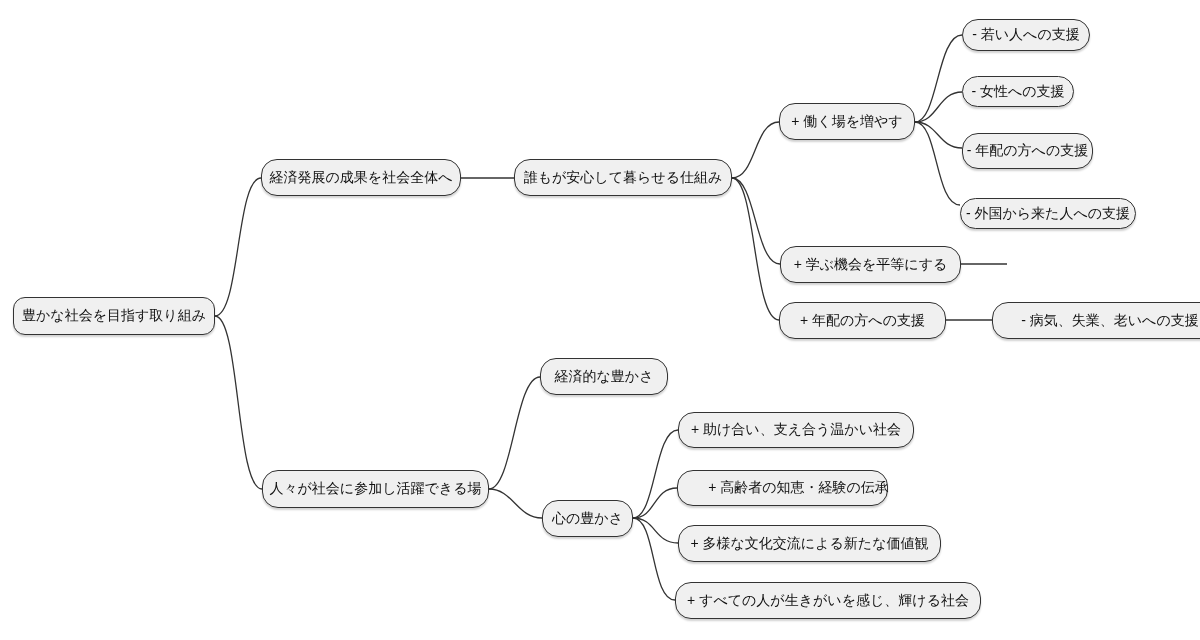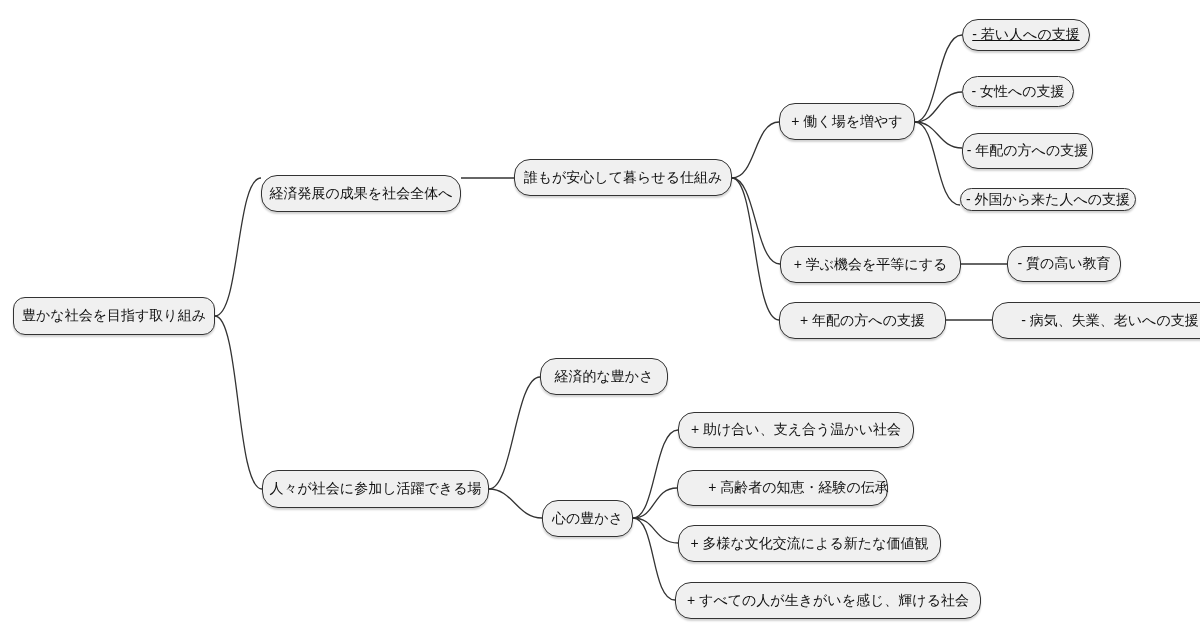--- a/index.html
+++ b/index.html
@@ -67,37 +67,36 @@
     <path d="M489,489 C513,489 515,377 540,377"></path>
     <path d="M489,489 C513,489 517,518 542,518"></path>
     <path d="M633,518 C656,518 654,430 678,430"></path>
     <path d="M633,518 C656,518 653,488 677,488"></path>
     <path d="M633,518 C656,518 654,543 678,543"></path>
     <path d="M633,518 C656,518 651,600 675,600"></path>
   </svg>
 
   <div class="node" style="left:13px; top:297px; width:202px; height:38px;border-radius:12px;">豊かな社会を目指す取り組み</div>
 
-  <div class="node" style="left:261px; top:159px; width:200px; height:37px;margin-top:16px;">経済発展の成果を社会全体へ</div>
+  <div class="node" style="left:261px; top:159px; width:200px; height:37px;">経済発展の成果を社会全体へ</div>
 
   <div class="node" style="left:514px; top:159px; width:218px; height:37px;">誰もが安心して暮らせる仕組み</div>
 
   <div class="node" style="left:779px; top:103px; width:136px; height:37px;">+ 働く場を増やす</div>
 
-  <div class="node" style="left:962px; top:19px; width:128px; height:32px;text-decoration:underline;">- 若い人への支援</div>
+  <div class="node" style="left:962px; top:19px; width:128px; height:32px;">- 若い人への支援</div>
 
   <div class="node" style="left:962px; top:76px; width:112px; height:31px;">- 女性への支援</div>
 
   <div class="node" style="left:962px; top:133px; width:131px; height:36px;">- 年配の方への支援</div>
 
-  <div class="node" style="left:960px; top:188px; width:176px; height:23px;">- 外国から来た人への支援</div>
+  <div class="node" style="left:960px; top:198px; width:176px; height:31px;">- 外国から来た人への支援</div>
 
   <div class="node" style="left:780px; top:246px; width:181px; height:37px;">+ 学ぶ機会を平等にする</div>
 
-  <div class="node" style="left:1007px; top:246px; width:114px; height:36px;">- 質の高い教育</div>
 
   <div class="node" style="left:779px; top:302px; width:167px; height:37px;">+ 年配の方への支援</div>
 
   <div class="node" style="left:992px; top:302px; width:236px; height:37px;">- 病気、失業、老いへの支援</div>
 
   <div class="node" style="left:262px; top:470px; width:227px; height:38px;">人々が社会に参加し活躍できる場</div>
 
   <div class="node" style="left:540px; top:358px; width:128px; height:37px;">経済的な豊かさ</div>
 
   <div class="node" style="left:542px; top:500px; width:91px; height:37px;">心の豊かさ</div>

